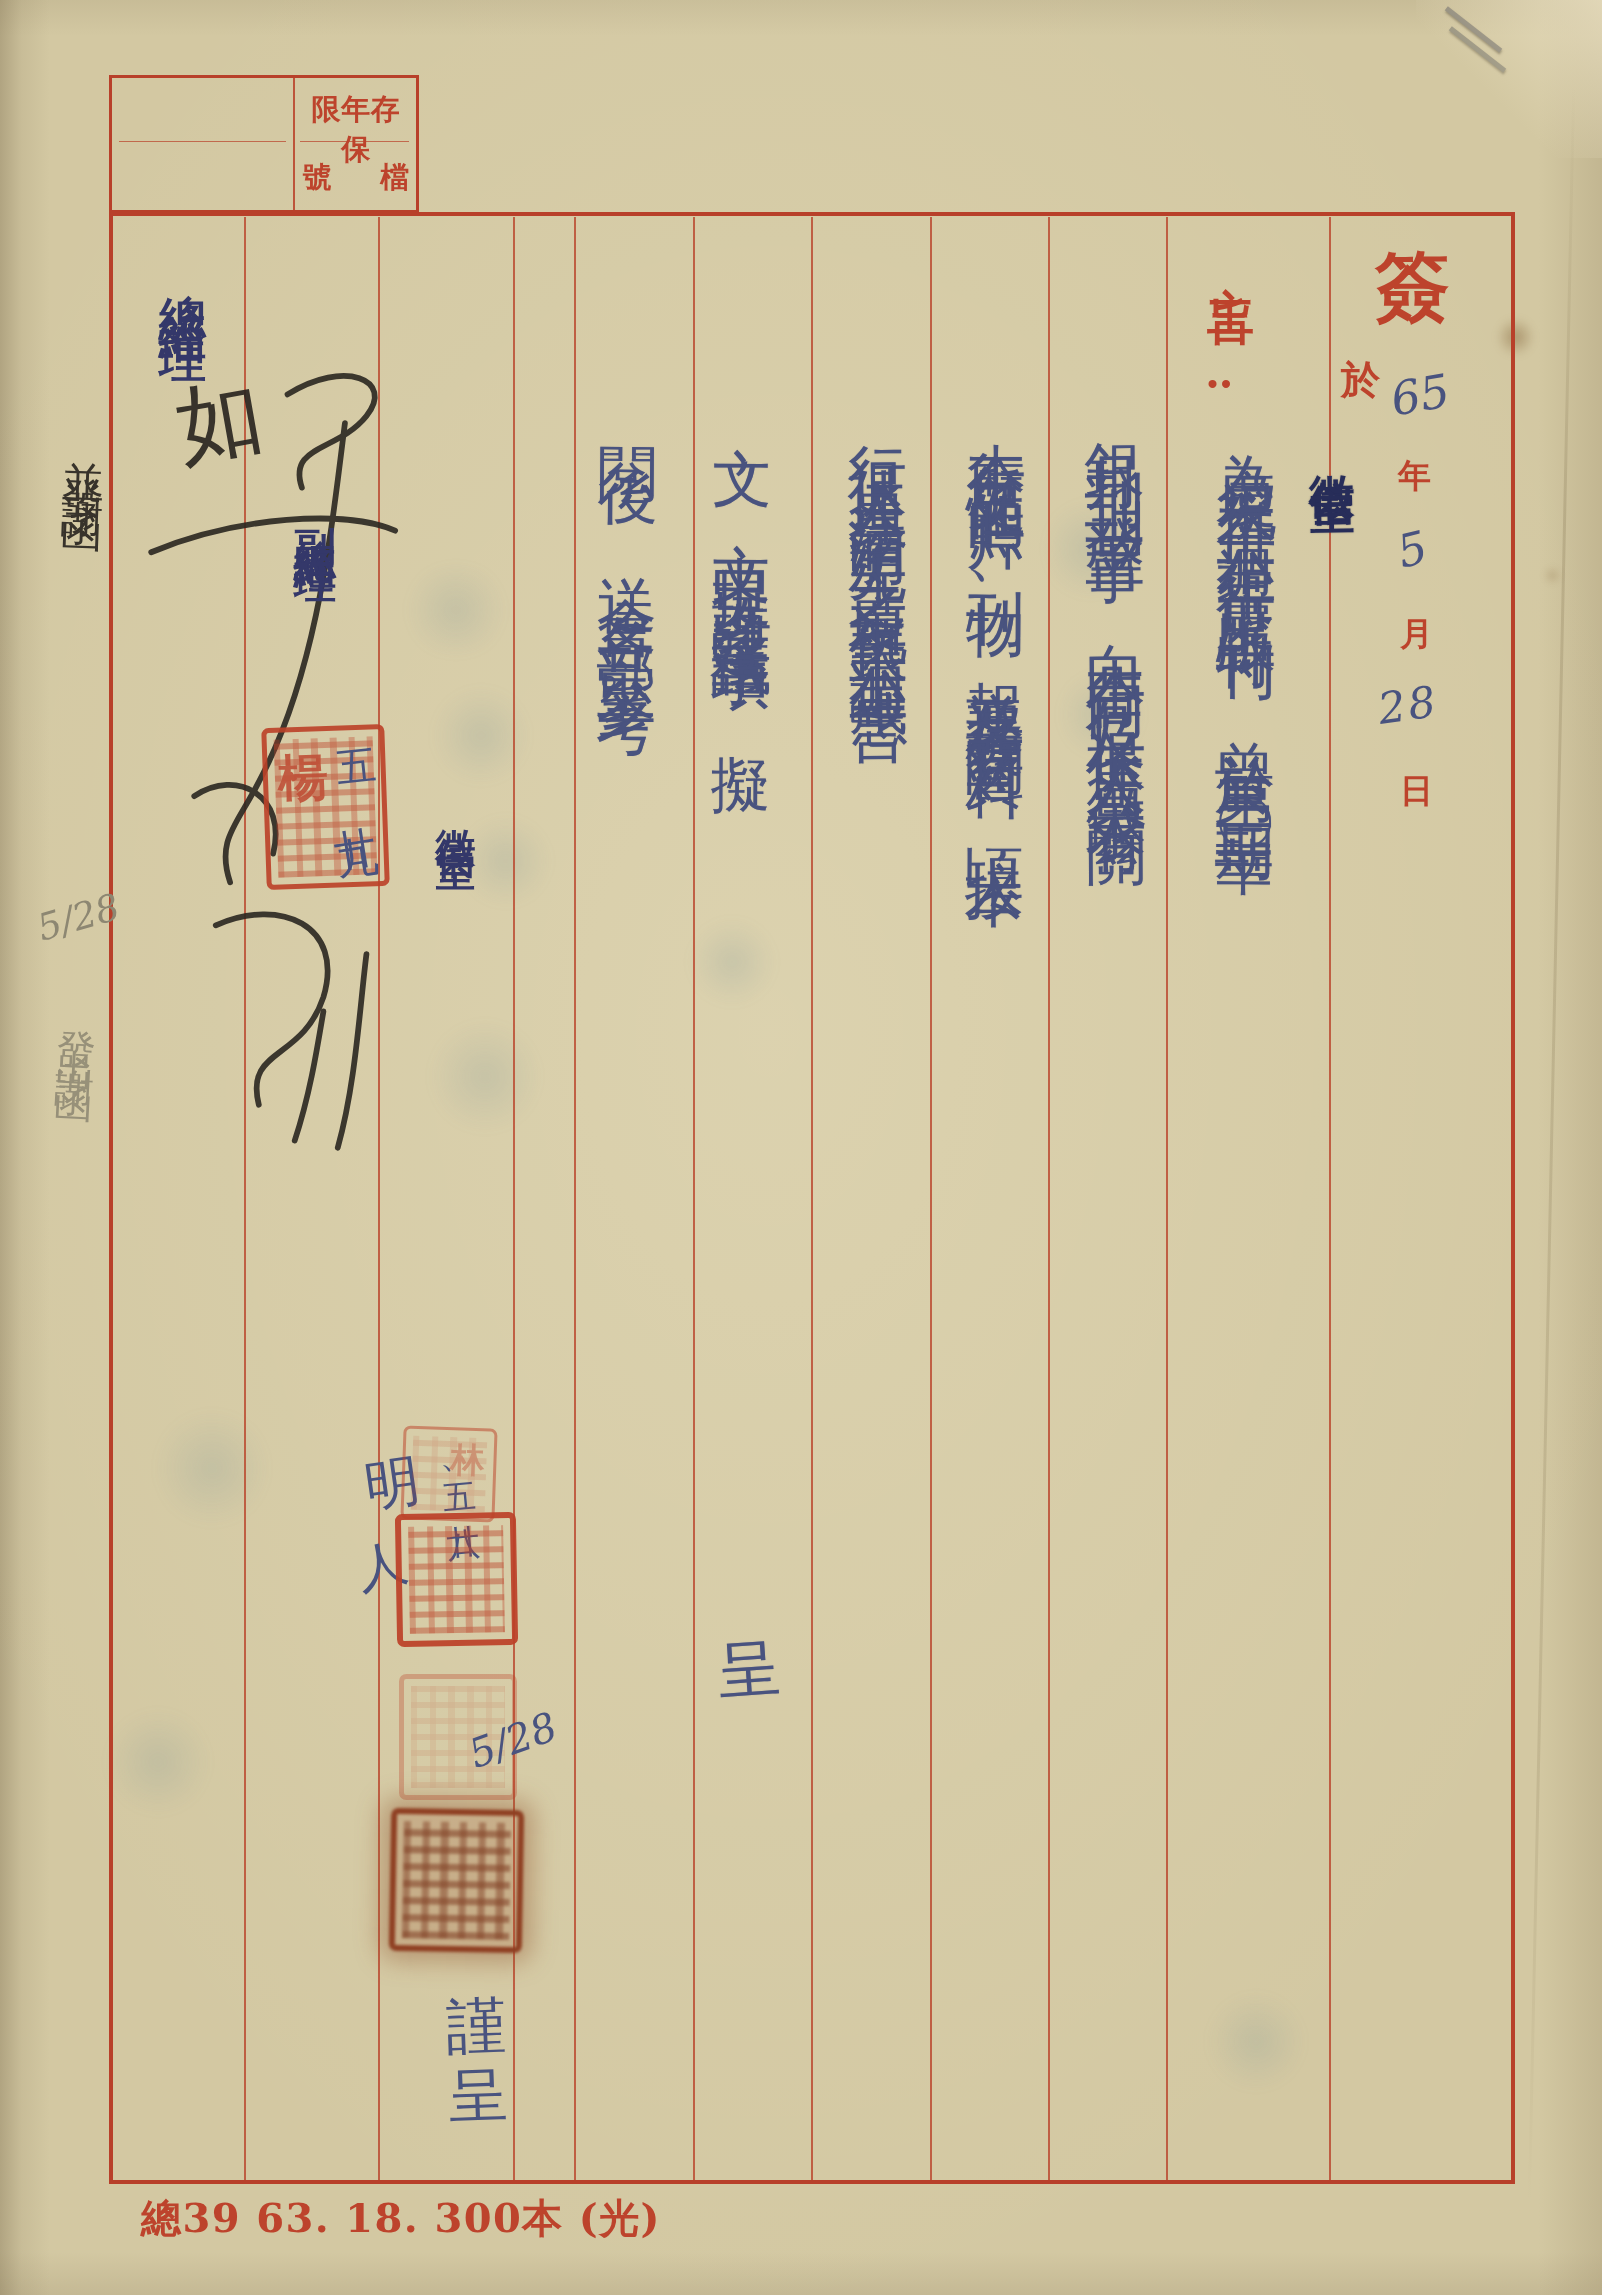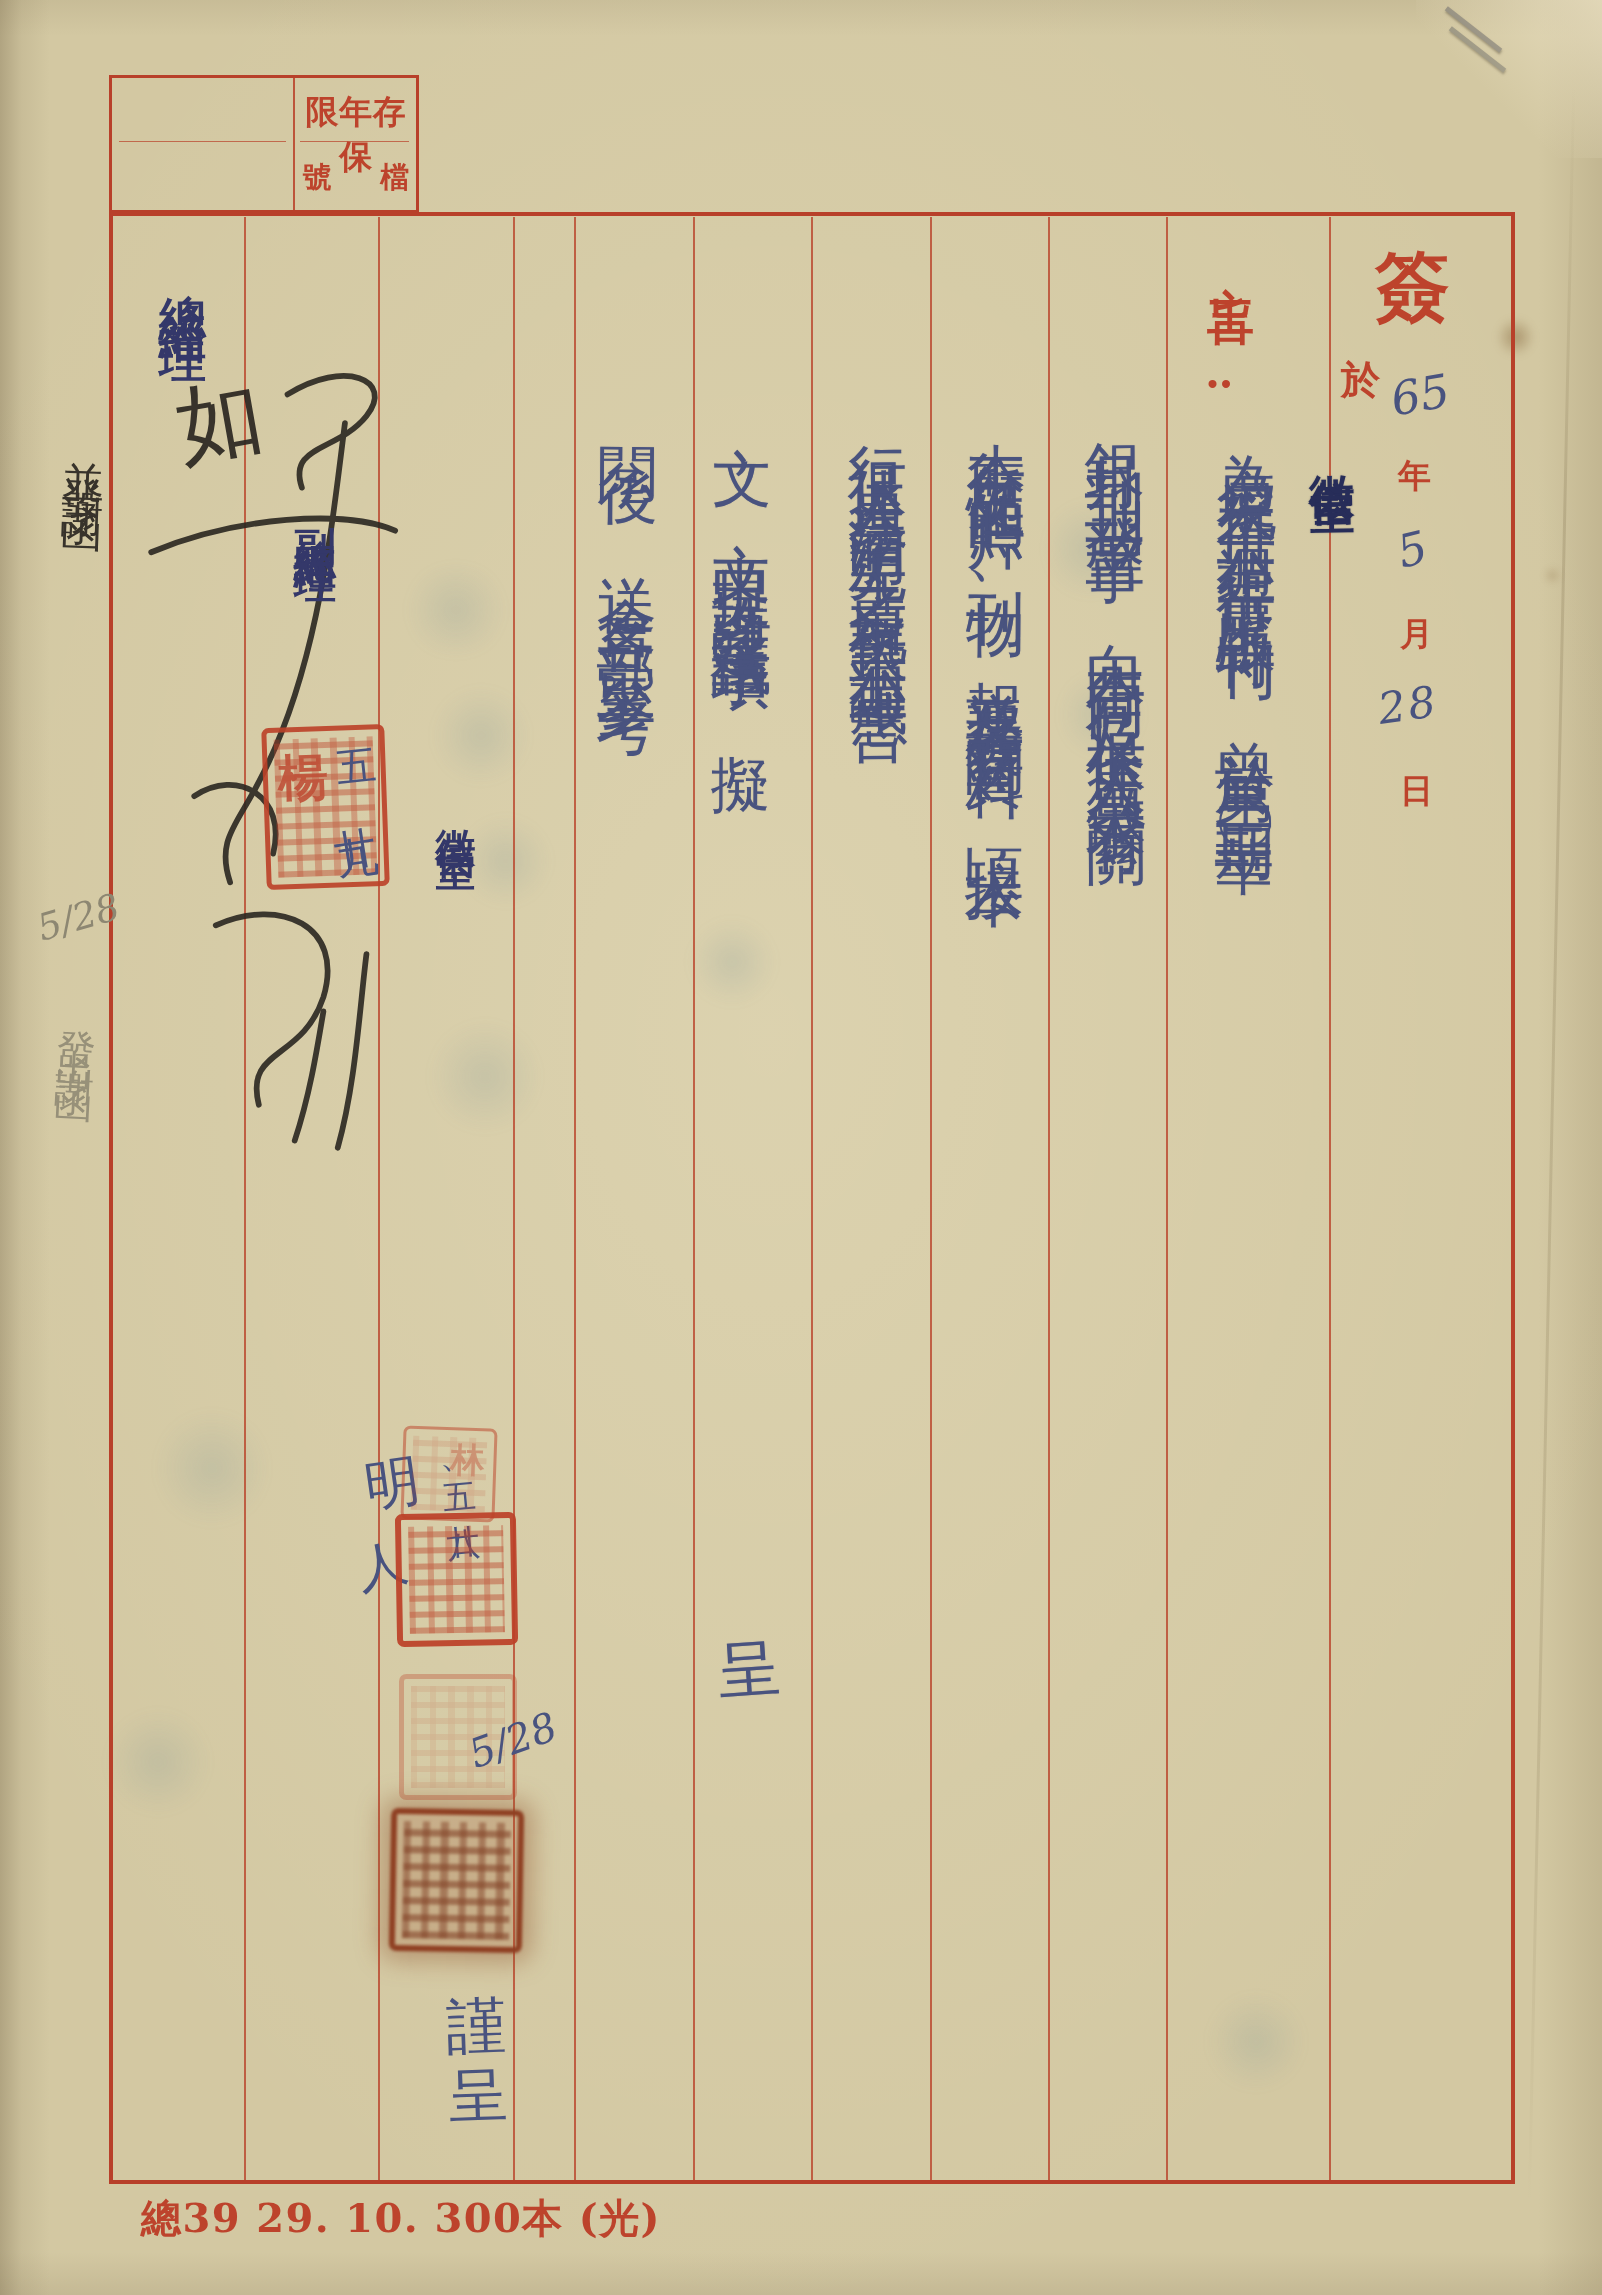--- a/index.html
+++ b/index.html
@@ -54,21 +54,21 @@
   <div class="ghost" style="left:431px;top:1019px;width:108px;height:115px;"></div>
   <div class="ghost" style="left:689px;top:919px;width:86px;height:86px;"></div>
   <div class="ghost" style="left:1206px;top:1995px;width:100px;height:93px;"></div>
   <div class="ghost" style="left:158px;top:1407px;width:108px;height:122px;"></div>
   <div class="ghost" style="left:108px;top:1708px;width:100px;height:108px;"></div>
 
   <div class="abs" style="left:109px;top:75px;width:304px;height:132px;border:3.6px solid #b8402a;">
     <div class="abs" style="left:181px;top:0;width:2.2px;height:100%;background:rgba(185,64,40,.85);"></div>
     <div class="abs" style="left:7.2px;top:63px;width:167px;height:1.4px;background:rgba(185,64,40,.7);"></div>
     <div class="abs" style="left:188px;top:63px;width:109px;height:1.4px;background:rgba(185,64,40,.7);"></div>
-    <div class="abs red" style="left:185px;top:11.5px;width:118px;font-size:33px;font-weight:bold;letter-spacing:0.7px;text-align:center;">限年存保</div>
+    <div class="abs red" style="left:185px;top:11.5px;width:118px;font-size:29px;font-weight:bold;letter-spacing:0.7px;text-align:center;">限年存保</div>
     <div class="abs red" style="left:185px;top:80px;width:118px;font-size:29px;font-weight:bold;display:flex;justify-content:space-between;padding:0 5.7px;box-sizing:border-box;">
       <span>號</span>
       <span>檔</span>
     </div>
   </div>
 
   <div class="abs" style="left:109px;top:212px;width:1406px;height:1972px;border:4.3px solid #b8402a;box-sizing:border-box;"></div>
 
   <div class="vline" style="left:244px;"></div>
   <div class="vline" style="left:378px;"></div>
@@ -148,16 +148,16 @@
   <div class="seal" style="left:399px;top:1674px;width:108px;height:116px;border-width:5px;opacity:.32;filter:blur(0.7px);">
     <div class="sealbars" style="opacity:.6;"></div>
   </div>
   <div class="abs ink" style="left:468px;top:1717px;font-size:40px;font-style:italic;transform:rotate(-20deg);">5/28</div>
   <div class="seal" style="left:390px;top:1809px;width:121px;height:131px;border-width:6.5px;border-color:#8f3f22;transform:rotate(1deg);filter:blur(1.4px);background:rgba(150,75,38,.22);box-shadow:0 0 24.4px 10px rgba(140,78,40,.4);">
     <div class="sealbars" style="background:repeating-linear-gradient(0deg, rgba(120,50,25,.6) 0 7.2px, rgba(0,0,0,0) 7.2px 17px),repeating-linear-gradient(90deg, rgba(120,50,25,.5) 0 7.2px, rgba(0,0,0,0) 7.2px 18.7px);"></div>
   </div>
 
   <div class="abs v ink" style="left:436px;top:1947px;font-size:60px;letter-spacing:75px;transform:rotate(-2deg);">謹呈</div>
 
-  <div class="abs red" style="left:141px;top:2191px;font-size:40px;font-weight:600;letter-spacing:1.4px;">總39 29. 10. 300本 (光)</div>
+  <div class="abs red" style="left:141px;top:2191px;font-size:40px;font-weight:600;letter-spacing:1.4px;">總39 63. 18. 300本 (光)</div>
 
 </div>
 
 
 </body></html>

